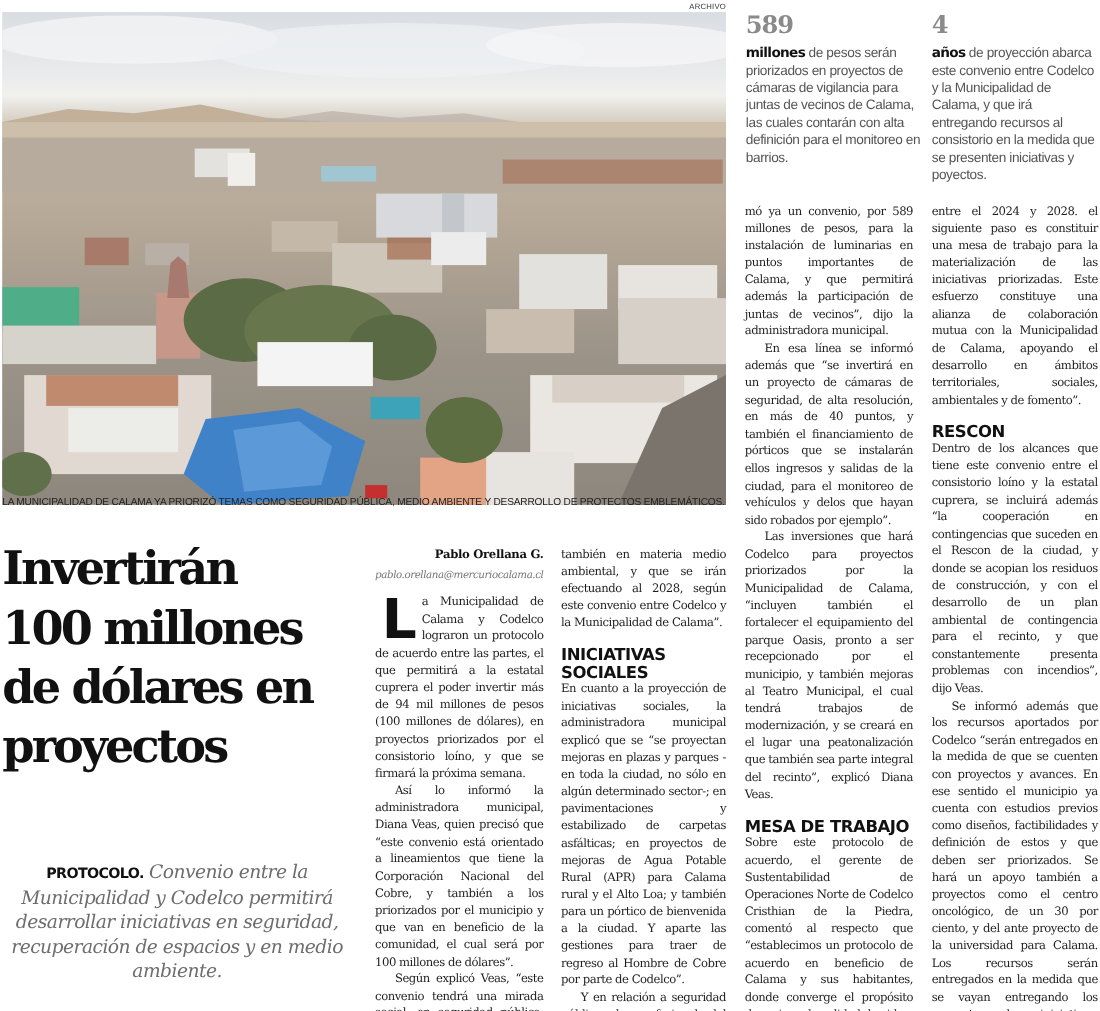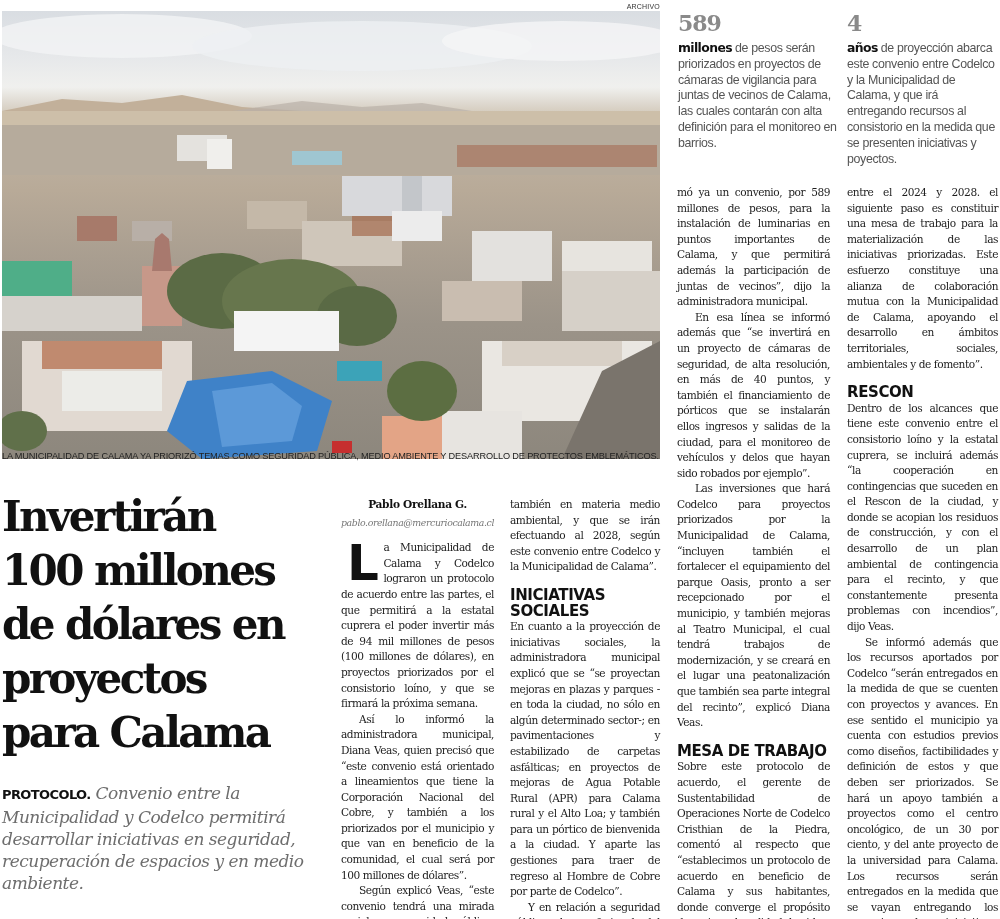--- a/index.html
+++ b/index.html
@@ -27,21 +27,21 @@
     .headline {
       position: absolute; left: 2px; top: 490px; width: 320px;
       font-family: "DejaVu Serif", serif; font-weight: bold; font-size: 42px; line-height: 54px;
       letter-spacing: -2.6px; color: #111;
     }
     .headline span { display: block; white-space: nowrap; }
 
     .lead {
       position: absolute; left: 2px; top: 782px; width: 318px;
       font-family: "DejaVu Serif", serif; font-size: 17px; line-height: 22px; color: #6d6d6d;
-      font-style: italic; letter-spacing: -0.5px;
+      font-style: italic; letter-spacing: -0.5px; text-align: center;
     }
     .lead .kicker {
       font-family: "DejaVu Sans", sans-serif; font-style: normal; font-weight: bold;
       font-size: 13px; color: #111; letter-spacing: -0.6px;
     }
 
     
     .col {
       position: absolute; font-family: "DejaVu Serif", serif; font-size: 10.6px;
       line-height: 15.6px; color: #1d1d1d; letter-spacing: -0.45px; text-align: justify;
@@ -52,21 +52,21 @@
       font-family: "DejaVu Sans", sans-serif; font-weight: bold; font-size: 15px;
       letter-spacing: -0.4px; margin-top: 13px; color: #111; text-indent: 0;
     }
     .col1 { left: 341px; top: 497px; width: 153px; }
     .col2 { left: 510px; top: 497px; width: 150px; }
     .col3 { left: 677px; top: 185px; width: 153px; }
     .col4 { left: 847px; top: 185px; width: 151px; }
 
     .byline-name {
       font-family: "DejaVu Serif", serif; font-weight: bold; font-size: 10.6px; letter-spacing: -0.3px;
-      text-align: center; color: #111;
+      text-align: right; color: #111;
     }
     .byline-email {
       font-family: "DejaVu Serif", serif; font-style: italic; font-size: 9.4px; color: #777;
       text-align: center; margin-top: 2px; margin-bottom: 10px; letter-spacing: -0.4px;
     }
     .dropcap {
       float: left; font-family: "DejaVu Sans", sans-serif; font-weight: bold; font-size: 50px;
       line-height: 42px; margin: 2px 5px 0 6px; color: #111;
     }
 
@@ -150,21 +150,20 @@
     <rect x="330" y="430" width="20" height="12" fill="#c62f2f"></rect>
   </svg>
 </div>
 <div class="photo-caption">LA MUNICIPALIDAD DE CALAMA YA PRIORIZÓ TEMAS COMO SEGURIDAD PÚBLICA, MEDIO AMBIENTE Y DESARROLLO DE PROTECTOS EMBLEMÁTICOS.</div>
 
 <h1 class="headline">
   <span>Invertirán</span>
   <span>100 millones</span>
   <span>de dólares en</span>
   <span>proyectos</span>
-  <span>para Calama</span>
 </h1>
 
 <div class="lead">
   <span class="kicker">PROTOCOLO.</span><span> Convenio entre la Municipalidad y Codelco permitirá desarrollar iniciativas en seguridad, recuperación de espacios y en medio ambiente.</span>
 </div>
 
 <div class="fact fact1">
   <div class="fact-number">589</div>
   <div class="fact-text"><b>millones</b><span> de pesos serán priorizados en proyectos de cámaras de vigilancia para juntas de vecinos de Calama, las cuales contarán con alta definición para el monitoreo en barrios.</span></div>
 </div>

